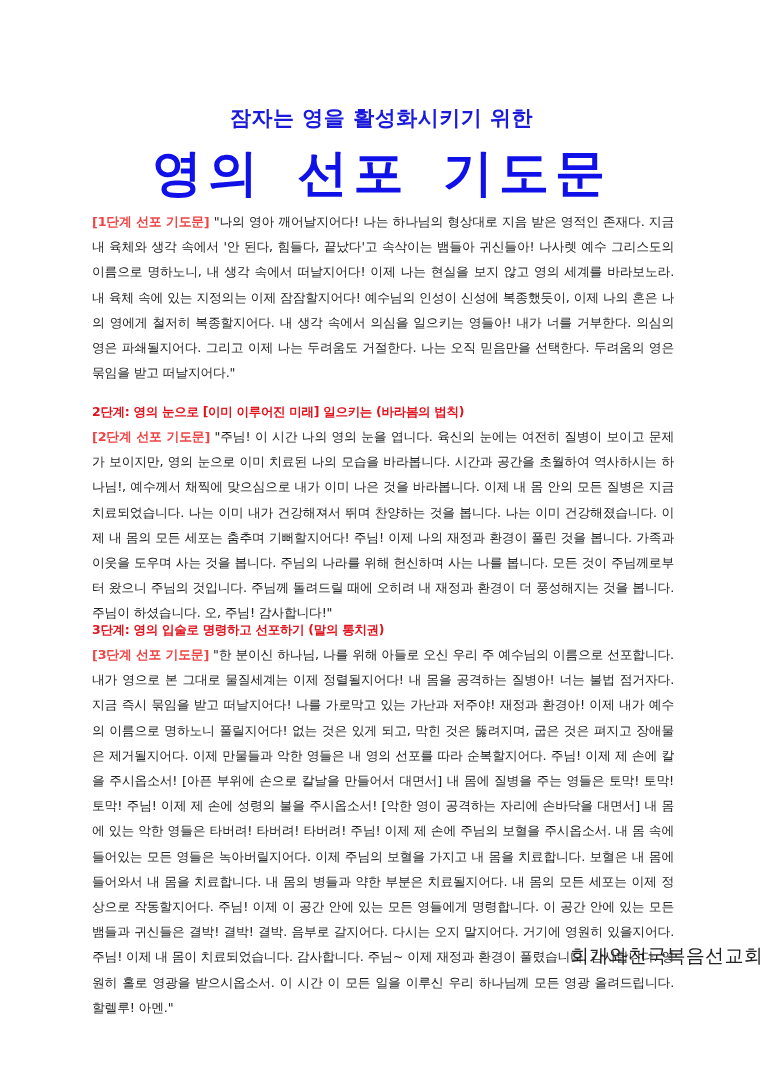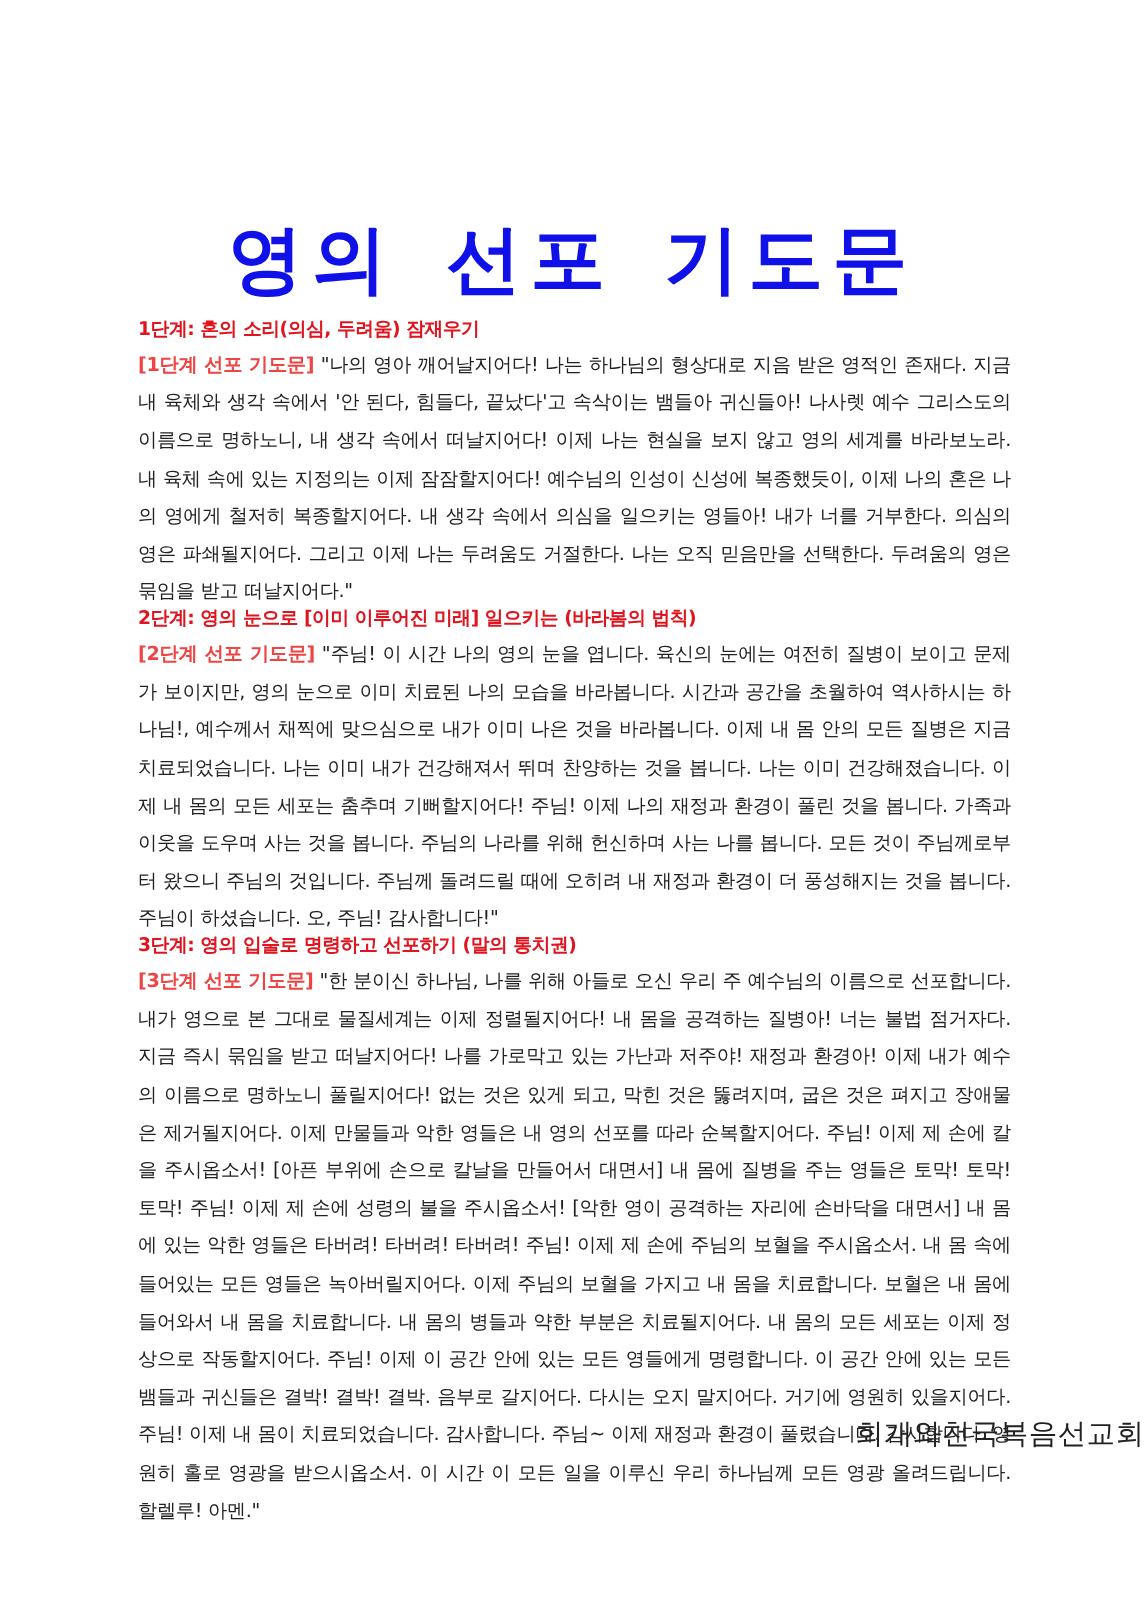--- a/index.html
+++ b/index.html
@@ -16,24 +16,24 @@
   .sec-body .label { font-weight: bold; color: #ef4444; }
   #s1 { top: 209px; }
   #s2 { top: 402px; }
   #s3 { top: 604px; margin-top: 16px; }
   .footer { position: absolute; left: 0; width: 763px; top: 943px; text-align: right; font-size: 19px; color: #222; letter-spacing: 0.3px; }
 </style>
 </head>
 <body>
 
 <div class="page">
+  <div class="subtitle">잠자는 영을 활성화시키기 위한</div>
   <div class="title">영의 선포 기도문</div>
 
   <div class="section" id="s1">
-    <div class="sec-head">1단계: 혼의 소리(의심, 두려움) 잠재우기</div>
     <div class="sec-body"><span class="label">[1단계 선포 기도문]</span> <span>"나의 영아 깨어날지어다! 나는 하나님의 형상대로 지음 받은 영적인 존재다. 지금 내 육체와 생각 속에서 '안 된다, 힘들다, 끝났다'고 속삭이는 뱀들아 귀신들아! 나사렛 예수 그리스도의 이름으로 명하노니, 내 생각 속에서 떠날지어다! 이제 나는 현실을 보지 않고 영의 세계를 바라보노라. 내 육체 속에 있는 지정의는 이제 잠잠할지어다! 예수님의 인성이 신성에 복종했듯이, 이제 나의 혼은 나의 영에게 철저히 복종할지어다. 내 생각 속에서 의심을 일으키는 영들아! 내가 너를 거부한다. 의심의 영은 파쇄될지어다. 그리고 이제 나는 두려움도 거절한다. 나는 오직 믿음만을 선택한다. 두려움의 영은 묶임을 받고 떠날지어다."</span></div>
   </div>
 
   <div class="section" id="s2">
     <div class="sec-head">2단계: 영의 눈으로 [이미 이루어진 미래] 일으키는 (바라봄의 법칙)</div>
     <div class="sec-body"><span class="label">[2단계 선포 기도문]</span> <span>"주님! 이 시간 나의 영의 눈을 엽니다. 육신의 눈에는 여전히 질병이 보이고 문제가 보이지만, 영의 눈으로 이미 치료된 나의 모습을 바라봅니다. 시간과 공간을 초월하여 역사하시는 하나님!, 예수께서 채찍에 맞으심으로 내가 이미 나은 것을 바라봅니다. 이제 내 몸 안의 모든 질병은 지금 치료되었습니다. 나는 이미 내가 건강해져서 뛰며 찬양하는 것을 봅니다. 나는 이미 건강해졌습니다. 이제 내 몸의 모든 세포는 춤추며 기뻐할지어다! 주님! 이제 나의 재정과 환경이 풀린 것을 봅니다. 가족과 이웃을 도우며 사는 것을 봅니다. 주님의 나라를 위해 헌신하며 사는 나를 봅니다. 모든 것이 주님께로부터 왔으니 주님의 것입니다. 주님께 돌려드릴 때에 오히려 내 재정과 환경이 더 풍성해지는 것을 봅니다. 주님이 하셨습니다. 오, 주님! 감사합니다!"</span></div>
   </div>
 
   <div class="section" id="s3">
     <div class="sec-head">3단계: 영의 입술로 명령하고 선포하기 (말의 통치권)</div>

